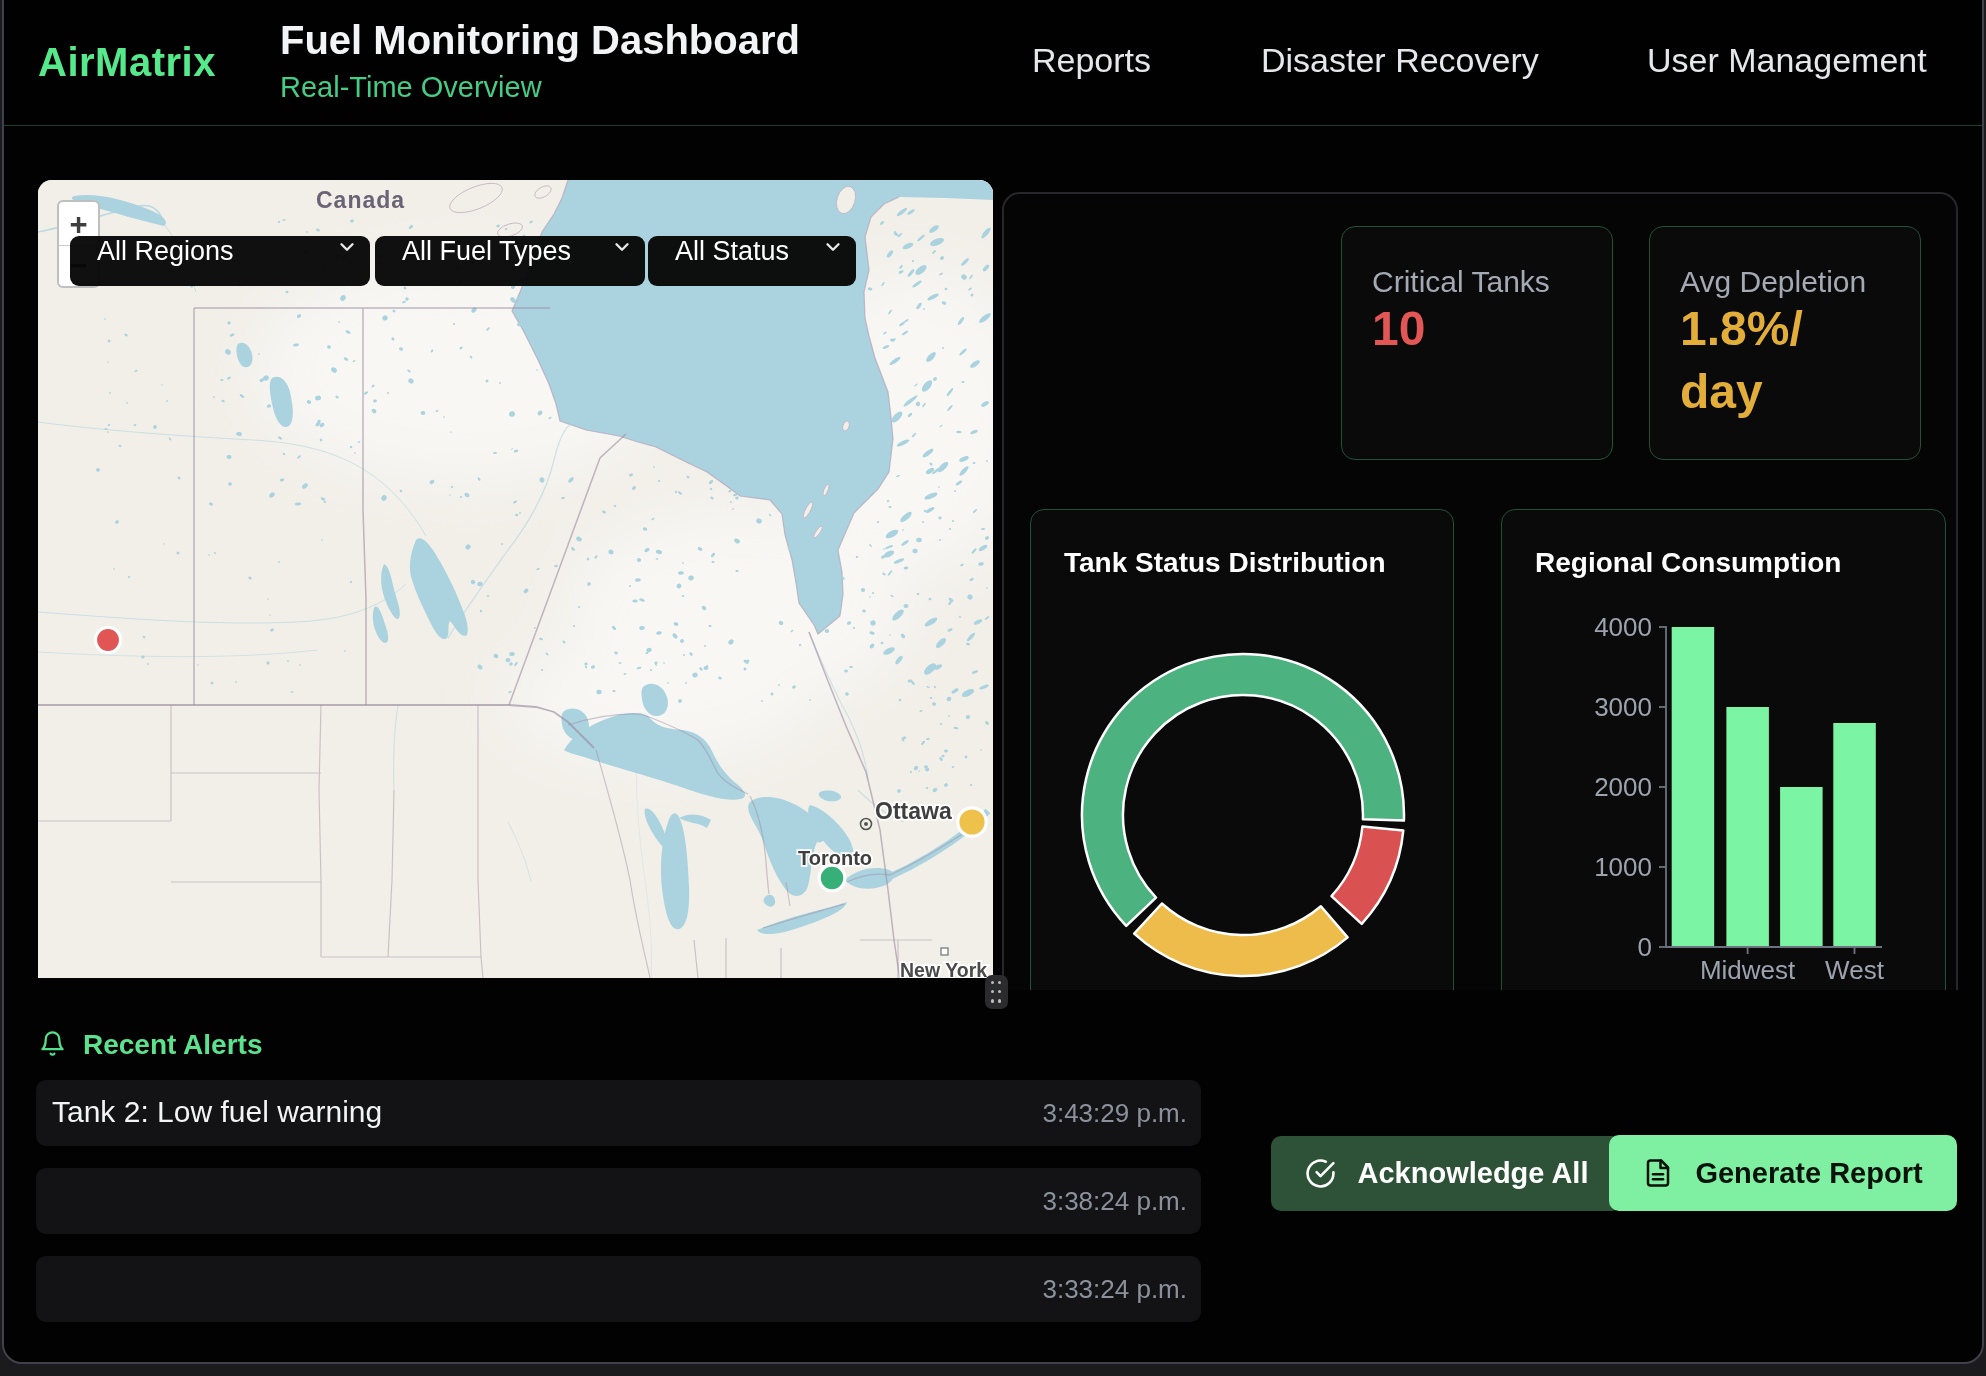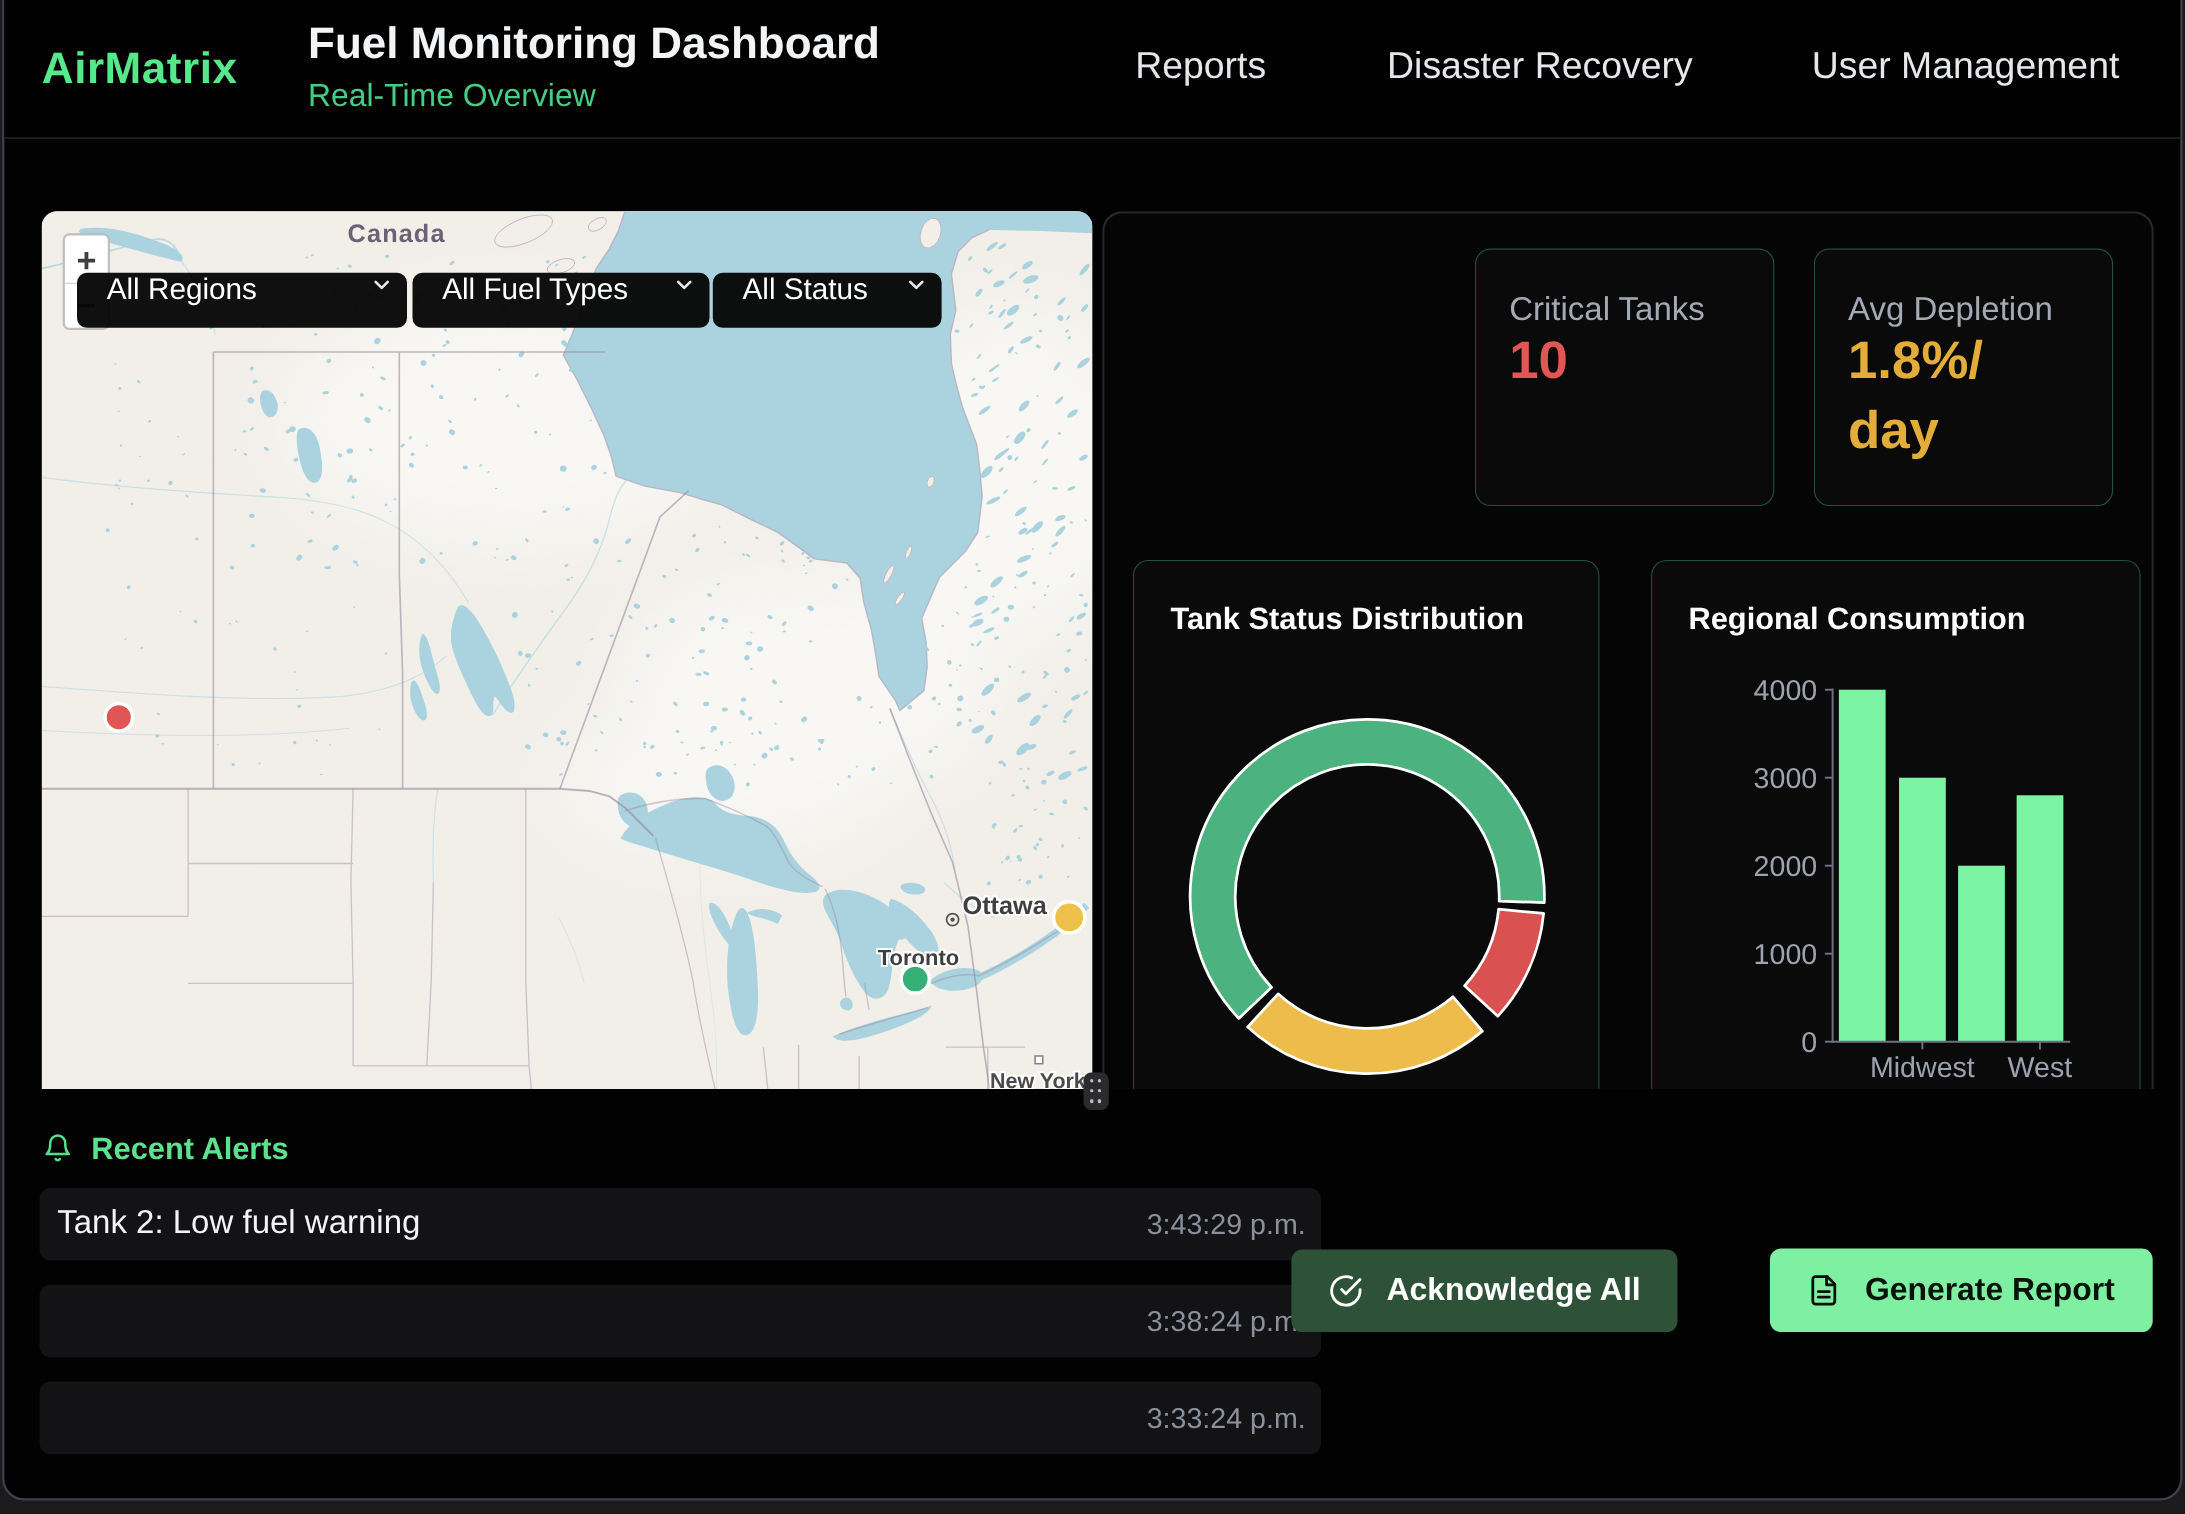--- a/index.html
+++ b/index.html
@@ -2,21 +2,21 @@
 <html><head><meta charset="utf-8"><style>
 *{margin:0;padding:0;box-sizing:border-box}
 html,body{width:1986px;height:1376px;background:#1b1b1e;font-family:"Liberation Sans",sans-serif;overflow:hidden}
 .abs{position:absolute}
 .card-app{position:absolute;left:2px;top:-22px;width:1982px;height:1386px;background:#020202;border:2px solid #41414b;border-radius:20px;overflow:hidden}
 .header{position:absolute;left:4px;top:0;width:1978px;height:126px;background:#010101;border-bottom:1px solid #1d4030}
 .logo{position:absolute;left:34px;top:40px;font-size:40px;font-weight:700;color:#55e98c;letter-spacing:.5px}
 .h-title{position:absolute;left:276px;top:18px;font-size:40px;font-weight:700;color:#f3f4f6}
 .h-sub{position:absolute;left:276px;top:71px;font-size:29px;color:#45cd85}
 .nav{position:absolute;top:41px;font-size:34px;color:#e5e7eb}
-.map-panel{position:absolute;left:38px;top:192px;width:955px;height:798px;border-radius:14px 14px 0 0;overflow:hidden;background:#f2efe9}
+.map-panel{position:absolute;left:38px;top:180px;width:955px;height:798px;border-radius:14px 14px 0 0;overflow:hidden;background:#f2efe9}
 .zoomctl{position:absolute;left:19px;top:20px;width:43px;height:88px;background:#fff;border:2px solid rgba(0,0,0,.25);border-radius:6px}
 .zoomctl .zline{position:absolute;left:0;top:43px;width:100%;height:1px;background:#ccc}
 .zplus{position:absolute;left:0;top:5px;width:100%;text-align:center;font-size:31px;font-weight:700;color:#3f3f3f}
 .drop{position:absolute;top:56px;height:50px;background:rgba(6,6,6,.96);border-radius:9px;color:#fff;font-size:27px;display:flex;align-items:flex-start;padding:0 12px 0 27px;justify-content:space-between}
 .rclip{position:absolute;left:1002px;top:192px;width:956px;height:798px;overflow:hidden}
 .rpanel{position:absolute;left:0;top:0;width:956px;height:830px;background:#050505;border:2px solid #27272c;border-radius:18px;overflow:hidden}
 .stat{position:absolute;top:32px;width:272px;height:234px;background:#0a0a0b;border:1.5px solid #215239;border-radius:14px}
 .stat .lab{position:absolute;left:30px;top:38px;font-size:30px;color:#a3aab4;font-weight:400}
 .stat .val{position:absolute;left:30px;top:70px;font-size:48px;font-weight:700;line-height:63px}
 .chartcard{position:absolute;top:315px;height:500px;background:#0a0a0b;border:1.5px solid #215239;border-radius:14px}
@@ -794,21 +794,21 @@
 <div class="arow" style="top:1080px">
     <span class="at">Tank 2: Low fuel warning</span>
     <span class="tm">3:43:29 p.m.</span>
   </div>
 <div class="arow" style="top:1168px">
     <span class="tm">3:38:24 p.m.</span>
   </div>
 <div class="arow" style="top:1256px">
     <span class="tm">3:33:24 p.m.</span>
   </div>
-<div class="btn" style="left:1174px;top:1136px;width:351px;height:75px;background:#2d5238;color:#fff;font-size:29px">
+<div class="btn" style="left:1271px;top:1136px;width:351px;height:75px;background:#2d5238;color:#fff;font-size:29px">
     <svg width="31" height="31" viewBox="0 0 24 24" fill="none" stroke="#ffffff" stroke-width="2" stroke-linecap="round" stroke-linejoin="round">
       <path d="M22 11.1V12a10 10 0 1 1-5.9-9.1"></path>
       <path d="M22 4 12 14l-3-3"></path>
     </svg>
     <span>Acknowledge All</span>
   </div>
 <div class="btn" style="left:1609px;top:1135px;width:348px;height:76px;background:#7ff0a2;color:#0a120c;font-size:29px">
     <svg width="30" height="32" viewBox="0 0 24 24" fill="none" stroke="#071007" stroke-width="2" stroke-linecap="round" stroke-linejoin="round">
       <path d="M14.5 2H6a2 2 0 0 0-2 2v16a2 2 0 0 0 2 2h12a2 2 0 0 0 2-2V7.5L14.5 2z"></path>
       <polyline points="14 2 14 8 20 8"></polyline>

